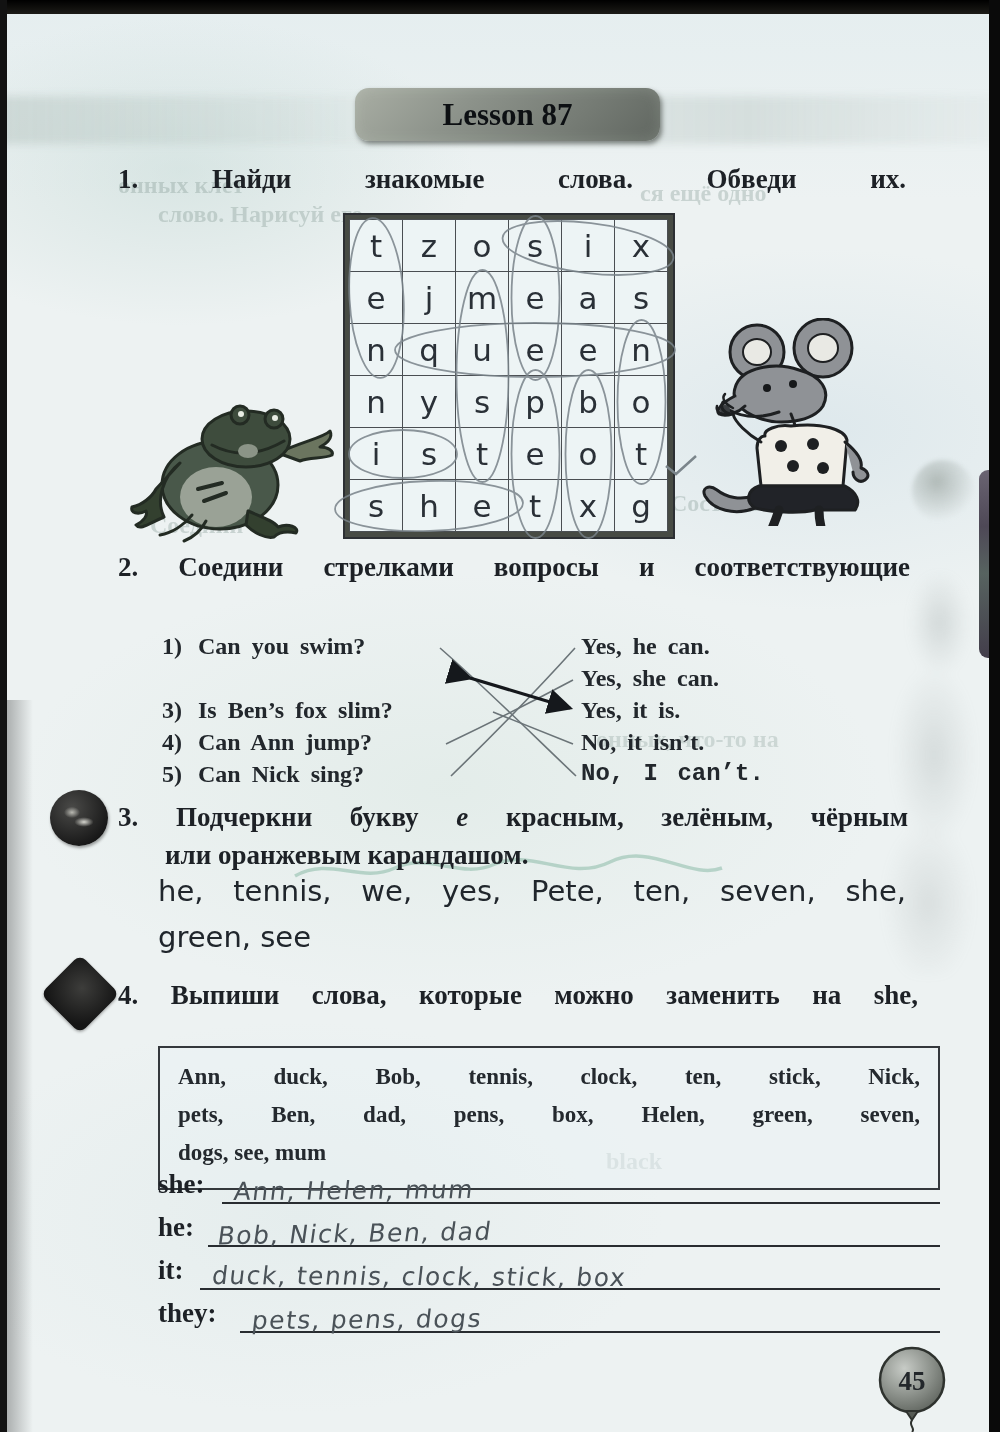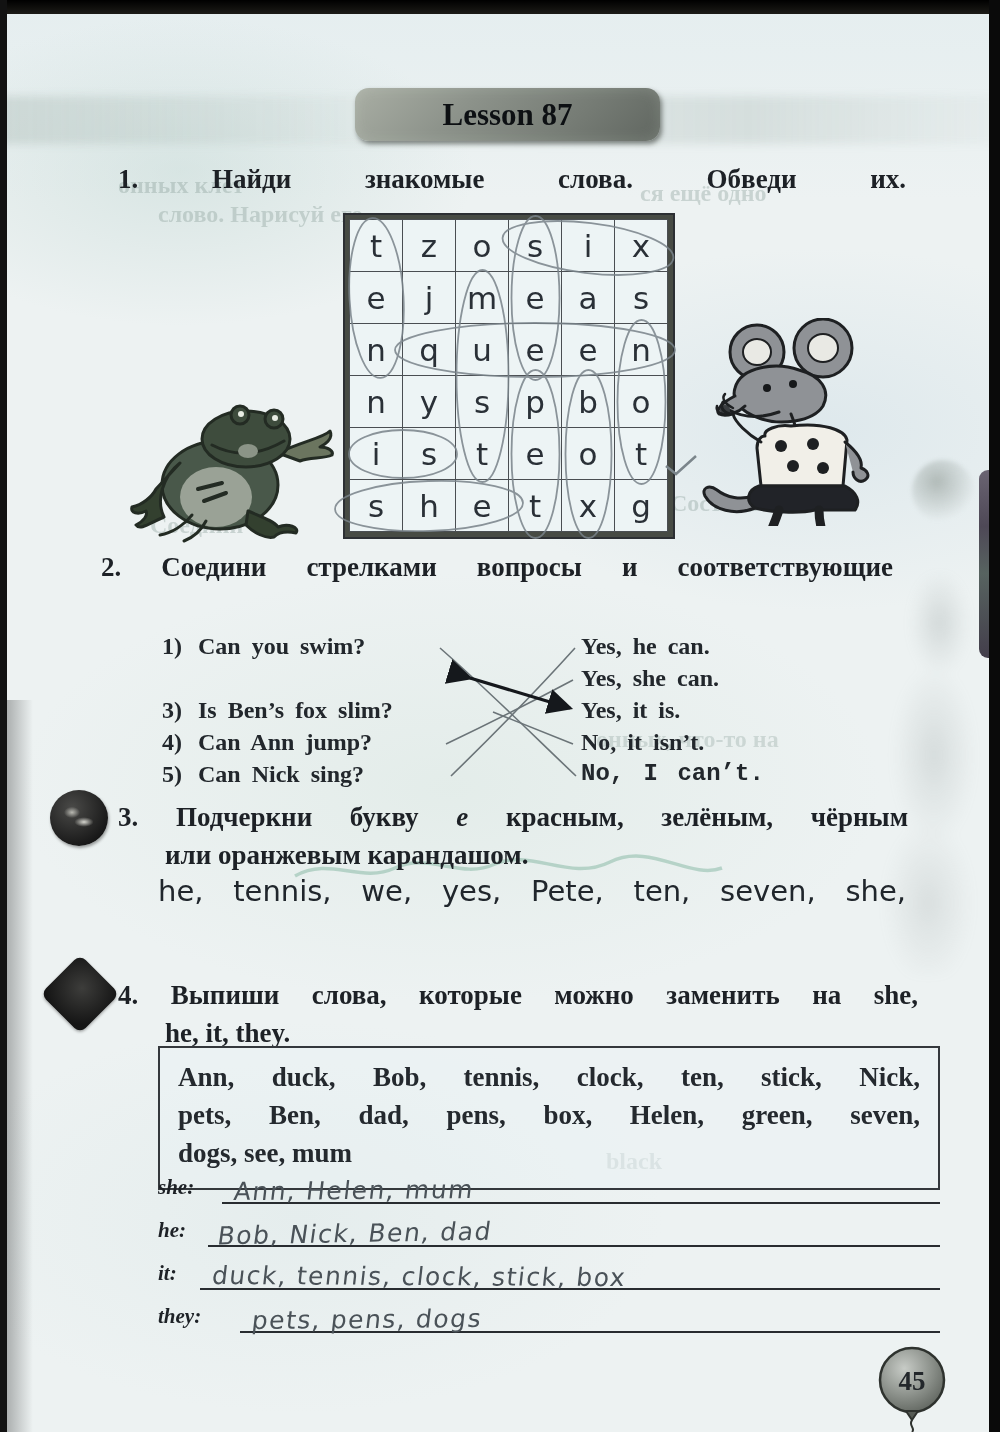--- a/index.html
+++ b/index.html
@@ -63,25 +63,25 @@
     box-shadow:1px 2px 3px rgba(30,30,30,.4);}
   #t3-icon::after{content:"";position:absolute;left:13px;top:14px;width:30px;height:24px;
     background:radial-gradient(10px 7px at 30% 35%, #b9b9b2, transparent 80%),
                radial-gradient(12px 6px at 70% 75%, #d6d6cf, transparent 80%);}
   .wordlist{position:absolute;font-family:"DejaVu Sans",sans-serif;font-size:29px;color:#20262c;line-height:46px;}
   
   #t4-icon{position:absolute;left:52px;top:966px;width:56px;height:56px;
     background:radial-gradient(circle at 45% 40%, #3d3d3b, #151515 80%);
     transform:rotate(45deg);border-radius:8px;box-shadow:1px 1px 3px rgba(30,30,30,.4);}
   #word-box{position:absolute;left:158px;top:1046px;width:742px;border:2px solid #34383c;
-    padding:10px 18px 16px 18px;font-size:27px;font-weight:bold;color:#24292e;line-height:38px;background:rgba(236,244,245,.35);}
+    padding:10px 18px 16px 18px;font-size:23px;font-weight:bold;color:#24292e;line-height:38px;background:rgba(236,244,245,.35);}
   
   #t4-rows{position:absolute;left:158px;top:1161px;width:784px;}
   .ansrow{position:relative;height:43px;}
-  .anslabel{position:absolute;left:0;bottom:4px;font-weight:bold;font-size:21px;color:#1d2126;font-style:italic;}
+  .anslabel{position:absolute;left:0;bottom:4px;font-weight:bold;font-size:27px;color:#1d2126;}
   .ansline{position:absolute;bottom:0;right:2px;border-bottom:2px solid #282c30;}
   .handwriting{position:absolute;bottom:-1px;font-family:"DejaVu Sans",sans-serif;font-size:25px;color:#4a5258;
     letter-spacing:1.5px;transform:skewX(-7deg) rotate(-.5deg);white-space:nowrap;}
   .ansrow:nth-child(2) .handwriting{transform:skewX(-9deg) rotate(-1deg);}
   .ansrow:nth-child(3) .handwriting{transform:skewX(-6deg) rotate(.3deg);}
   
   #balloon{position:absolute;left:866px;top:1342px;width:96px;height:90px;}
   svg{display:block;}
 </style>
 </head>
@@ -207,21 +207,21 @@
       <path d="M66,124 C52,116 40,104 38,96 C30,96 24,90 28,84" fill="none"></path>
       <path d="M36,96 C28,98 20,94 22,88 M38,90 C30,86 26,80 30,76" fill="none" stroke-width="2.5"></path>
       <path d="M150,124 C160,132 168,142 166,150 C172,152 176,158 170,162 C164,166 158,160 158,154" fill="#8f9296"></path>
       <path d="M64,168 L150,168 C162,174 166,184 160,192 L120,192 C104,196 74,194 60,190 C50,184 52,172 64,168 Z" fill="#212328"></path>
       <path d="M84,192 C80,204 76,214 72,220 M124,192 C124,202 126,210 128,216" fill="#8f9296" stroke-width="9"></path>
       <path d="M52,218 C62,212 76,212 82,218 C86,224 80,230 68,230 C58,230 50,224 52,218 Z" fill="#26282c"></path>
       <path d="M116,214 C126,210 140,212 146,218 C148,224 140,228 130,228 C122,228 114,220 116,214 Z" fill="#26282c"></path>
     </g>
   </svg>
 
-  <div class="heading" style="left:101px;top:548px;width:792px;">
+  <div class="heading" style="left:118px;top:548px;width:792px;">
     <span class="jl"><span class="tnum">2.</span> <span>Соедини стрелками вопросы и соответствующие</span></span>
   </div>
 
   <div id="t2-body">
     <div class="qrow" style="top:0;"><span class="qnum">1)</span><span>Can you swim?</span></div>
     <div class="qrow" style="top:64px;"><span class="qnum">3)</span><span>Is Ben’s fox slim?</span></div>
     <div class="qrow" style="top:96px;"><span class="qnum">4)</span><span>Can Ann jump?</span></div>
     <div class="qrow" style="top:128px;"><span class="qnum">5)</span><span>Can Nick sing?</span></div>
     <div class="arow" style="top:0;">Yes, he can.</div>
     <div class="arow" style="top:32px;">Yes, she can.</div>
@@ -244,26 +244,26 @@
     </svg>
   </div>
 
   <div id="t3-icon"></div>
   <div class="heading" style="left:118px;top:798px;width:790px;">
     <span class="jl"><span class="tnum">3.</span> <span>Подчеркни букву</span> <span style="font-style:italic;">е</span> <span>красным, зелёным, чёрным</span></span>
     <span class="l2">или оранжевым карандашом.</span>
   </div>
   <div class="wordlist" style="left:158px;top:868px;width:748px;">
     <span class="jl">he, tennis, we, yes, Pete, ten, seven, she,</span>
+    <span style="display:block;">green, see</span>
   </div>
 
   <div id="t4-icon"></div>
   <div class="heading" style="left:118px;top:976px;width:800px;">
     <span class="jl"><span class="tnum">4.</span> <span>Выпиши слова, которые можно заменить на</span> <span>she,</span></span>
-    <span class="l2">he, it, they.</span>
   </div>
 
   <div id="word-box">
     <span class="jl">Ann, duck, Bob, tennis, clock, ten, stick, Nick,</span>
     <span class="jl">pets, Ben, dad, pens, box, Helen, green, seven,</span>
     <span style="display:block;">dogs, see, mum</span>
   </div>
 
   <div id="t4-rows">
     <div class="ansrow">

